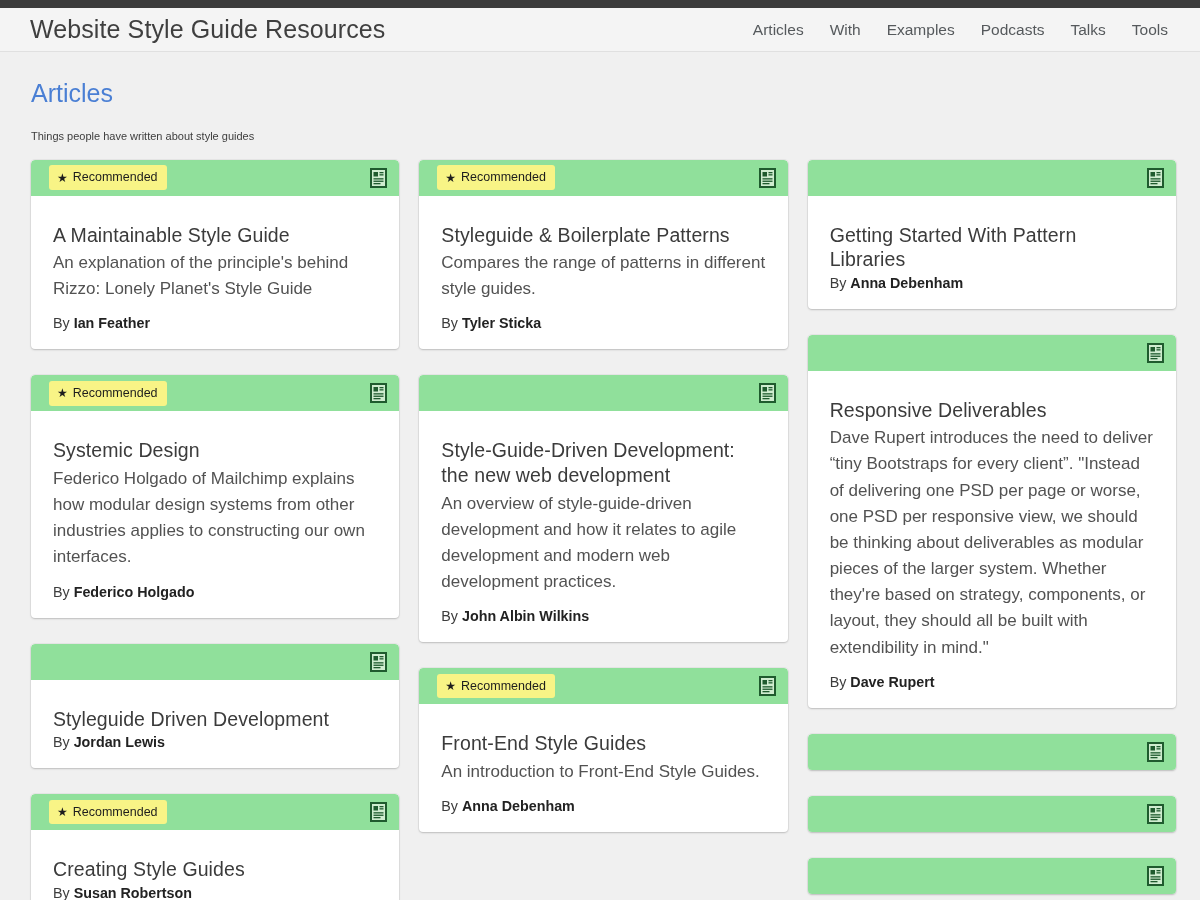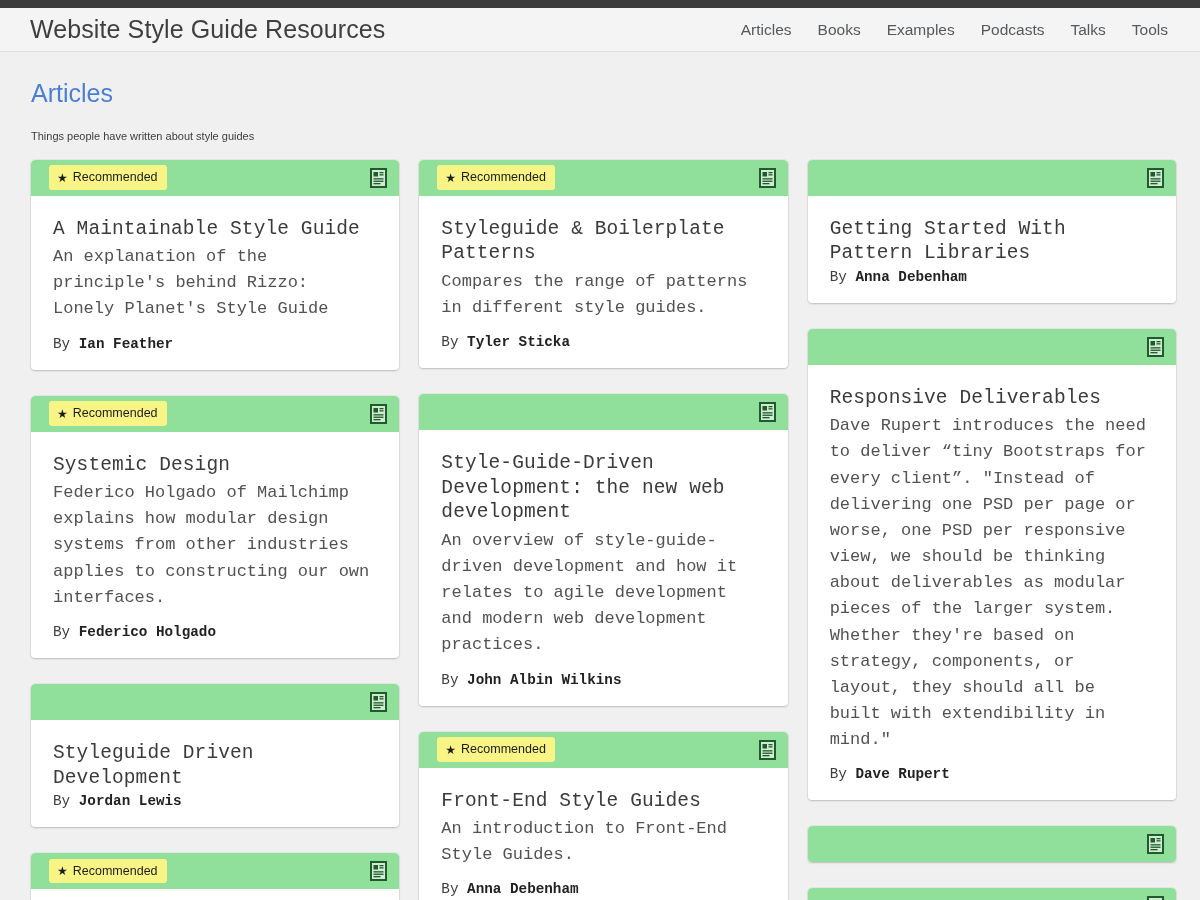--- a/index.html
+++ b/index.html
@@ -92,21 +92,21 @@
   }
   .badge .star { font-size: 12px; line-height: 1; }
   .type-icon {
     position: absolute;
     right: 12px;
     top: 50%;
     transform: translateY(-50%);
     width: 17px; height: 20px;
     display: block;
   }
-  .card-body { padding: 21px 20px 18px 22px; font-family: Liberation Mono, monospace; }
+  .card-body { padding: 27px 20px 18px 22px; }
   .card-title {
     font-size: 19.5px;
     font-weight: 400;
     color: #3b3b3b;
     line-height: 1.26;
     margin-bottom: 3px;
     letter-spacing: 0.1px;
   }
   .card-desc {
     font-size: 17px;
@@ -124,21 +124,21 @@
 </style>
 </head>
 <body>
 
 <div id="topbar"></div>
 
 <div id="header">
   <div id="site-title">Website Style Guide Resources</div>
   <nav id="nav">
       <a class="nav-link">Articles</a>
-      <a class="nav-link">Books</a>
+      <a class="nav-link">With</a>
       <a class="nav-link">Examples</a>
       <a class="nav-link">Podcasts</a>
       <a class="nav-link">Talks</a>
       <a class="nav-link">Tools</a>
     </nav>
 </div>
 
 <div id="content">
   <h1 id="page-title">Articles</h1>
   <p id="page-subtitle">Things people have written about style guides</p>

